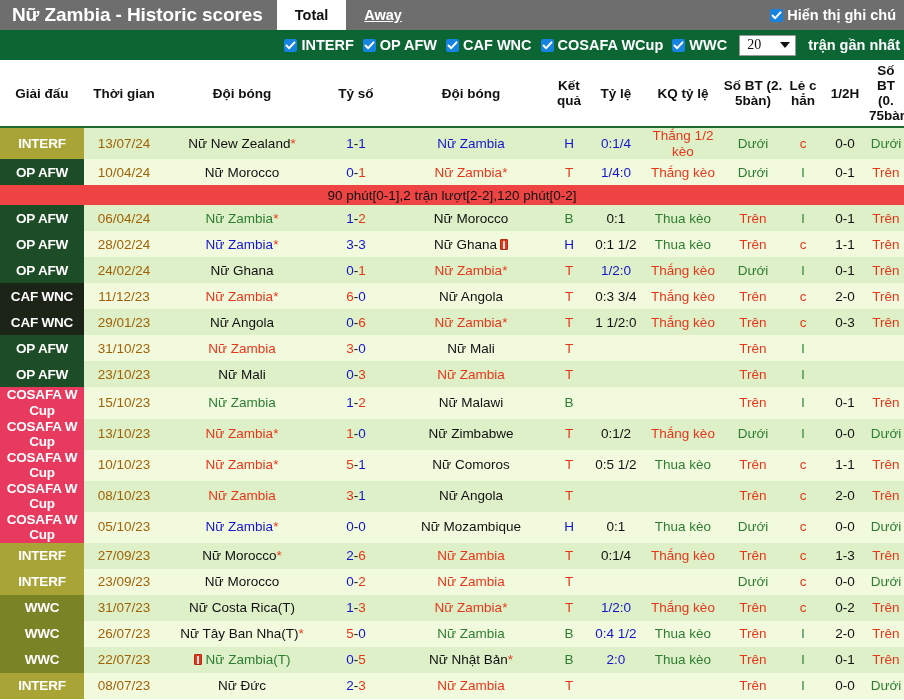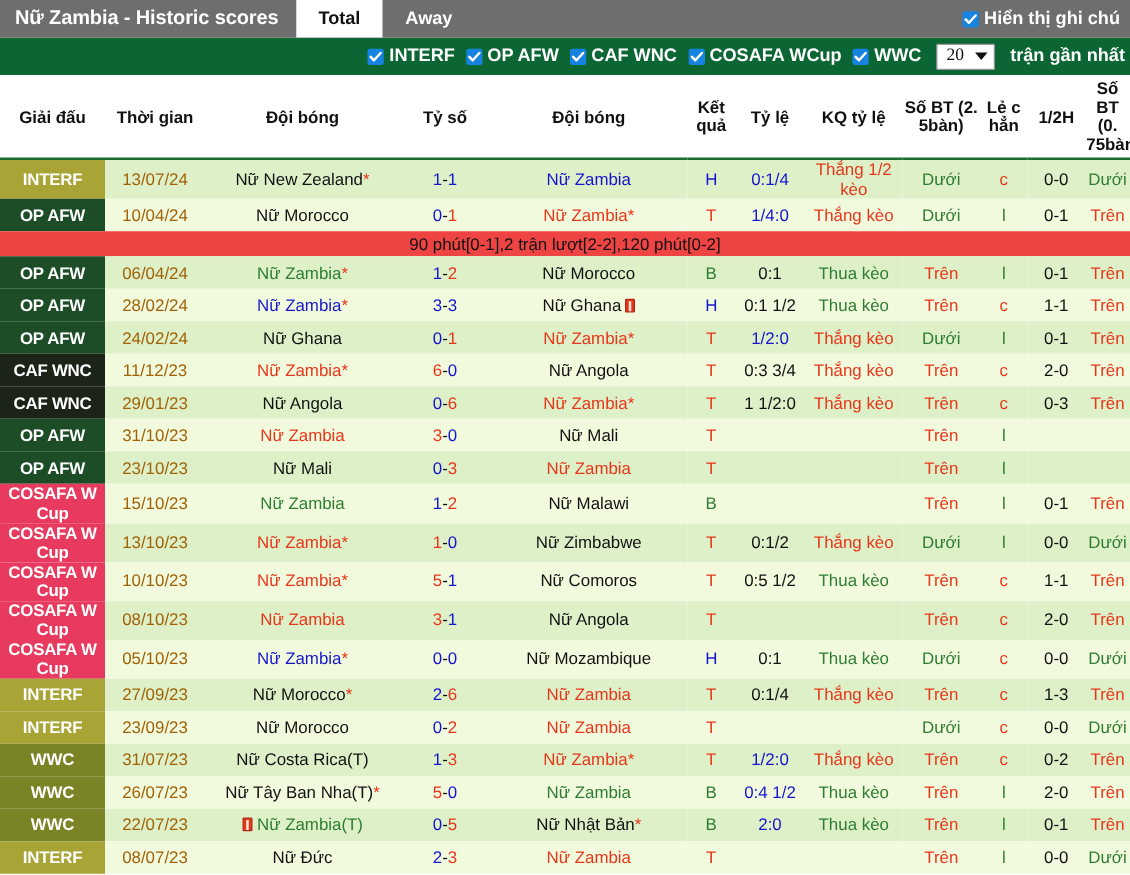--- a/index.html
+++ b/index.html
@@ -12,30 +12,30 @@
   }
   #app { width: 904px; height: 700px; position: relative; }
 
   
   .topbar {
     height: 30px; background: #6e6e6e;
     display: flex; align-items: stretch;
     position: relative;
   }
   .topbar-title {
-    color: #ffffff; font-weight: bold; font-size: 16px;
+    color: #ffffff; font-weight: bold; font-size: 19px;
     display: flex; align-items: center; padding: 0 14px 0 12px;
     white-space: nowrap; letter-spacing: -0.1px;
   }
   .tab {
     display: flex; align-items: center; justify-content: flex-end;
     padding: 4px 18px; font-size: 14.5px; white-space: nowrap;
   }
   .tab.active { background: #ffffff; color: #111111; font-weight: bold; }
-  .tab.inactive { color: #ffffff; font-weight: bold; }
+  .tab.inactive { color: #ffffff; text-decoration: underline; font-weight: bold; }
   .topbar-spacer { flex: 1; }
   .note-toggle {
     display: flex; align-items: center; gap: 4px;
     color: #ffffff; font-weight: bold; font-size: 14.5px;
     padding-right: 8px; white-space: nowrap;
   }
 
   
   .filterbar {
     height: 30px; background: #0b6634;
@@ -49,21 +49,21 @@
   .cb {
     width: 13px; height: 13px; background: #1683e0; border-radius: 2px;
     display: inline-flex; align-items: center; justify-content: center;
     flex: none;
   }
   .cb svg { display: block; }
 
   .count-select {
     background: #ffffff; color: #111111; font-weight: normal;
     font-size: 14px; border: 1px solid #999; border-radius: 1px;
-    height: 21px; display: flex; align-items: center; gap: 9px;
+    height: 21px; display: flex; align-items: center; gap: 19px;
     padding: 0 5px 0 7px; margin: 0 3px;
     font-family: "Liberation Serif", serif;
   }
   .caret { width: 0; height: 0; border-left: 5px solid transparent;
            border-right: 5px solid transparent; border-top: 6px solid #111; }
 
   
   table.scores { width: 904px; border-collapse: collapse; table-layout: fixed; }
   table.scores th {
     font-size: 13.5px; font-weight: bold; color: #111111;

